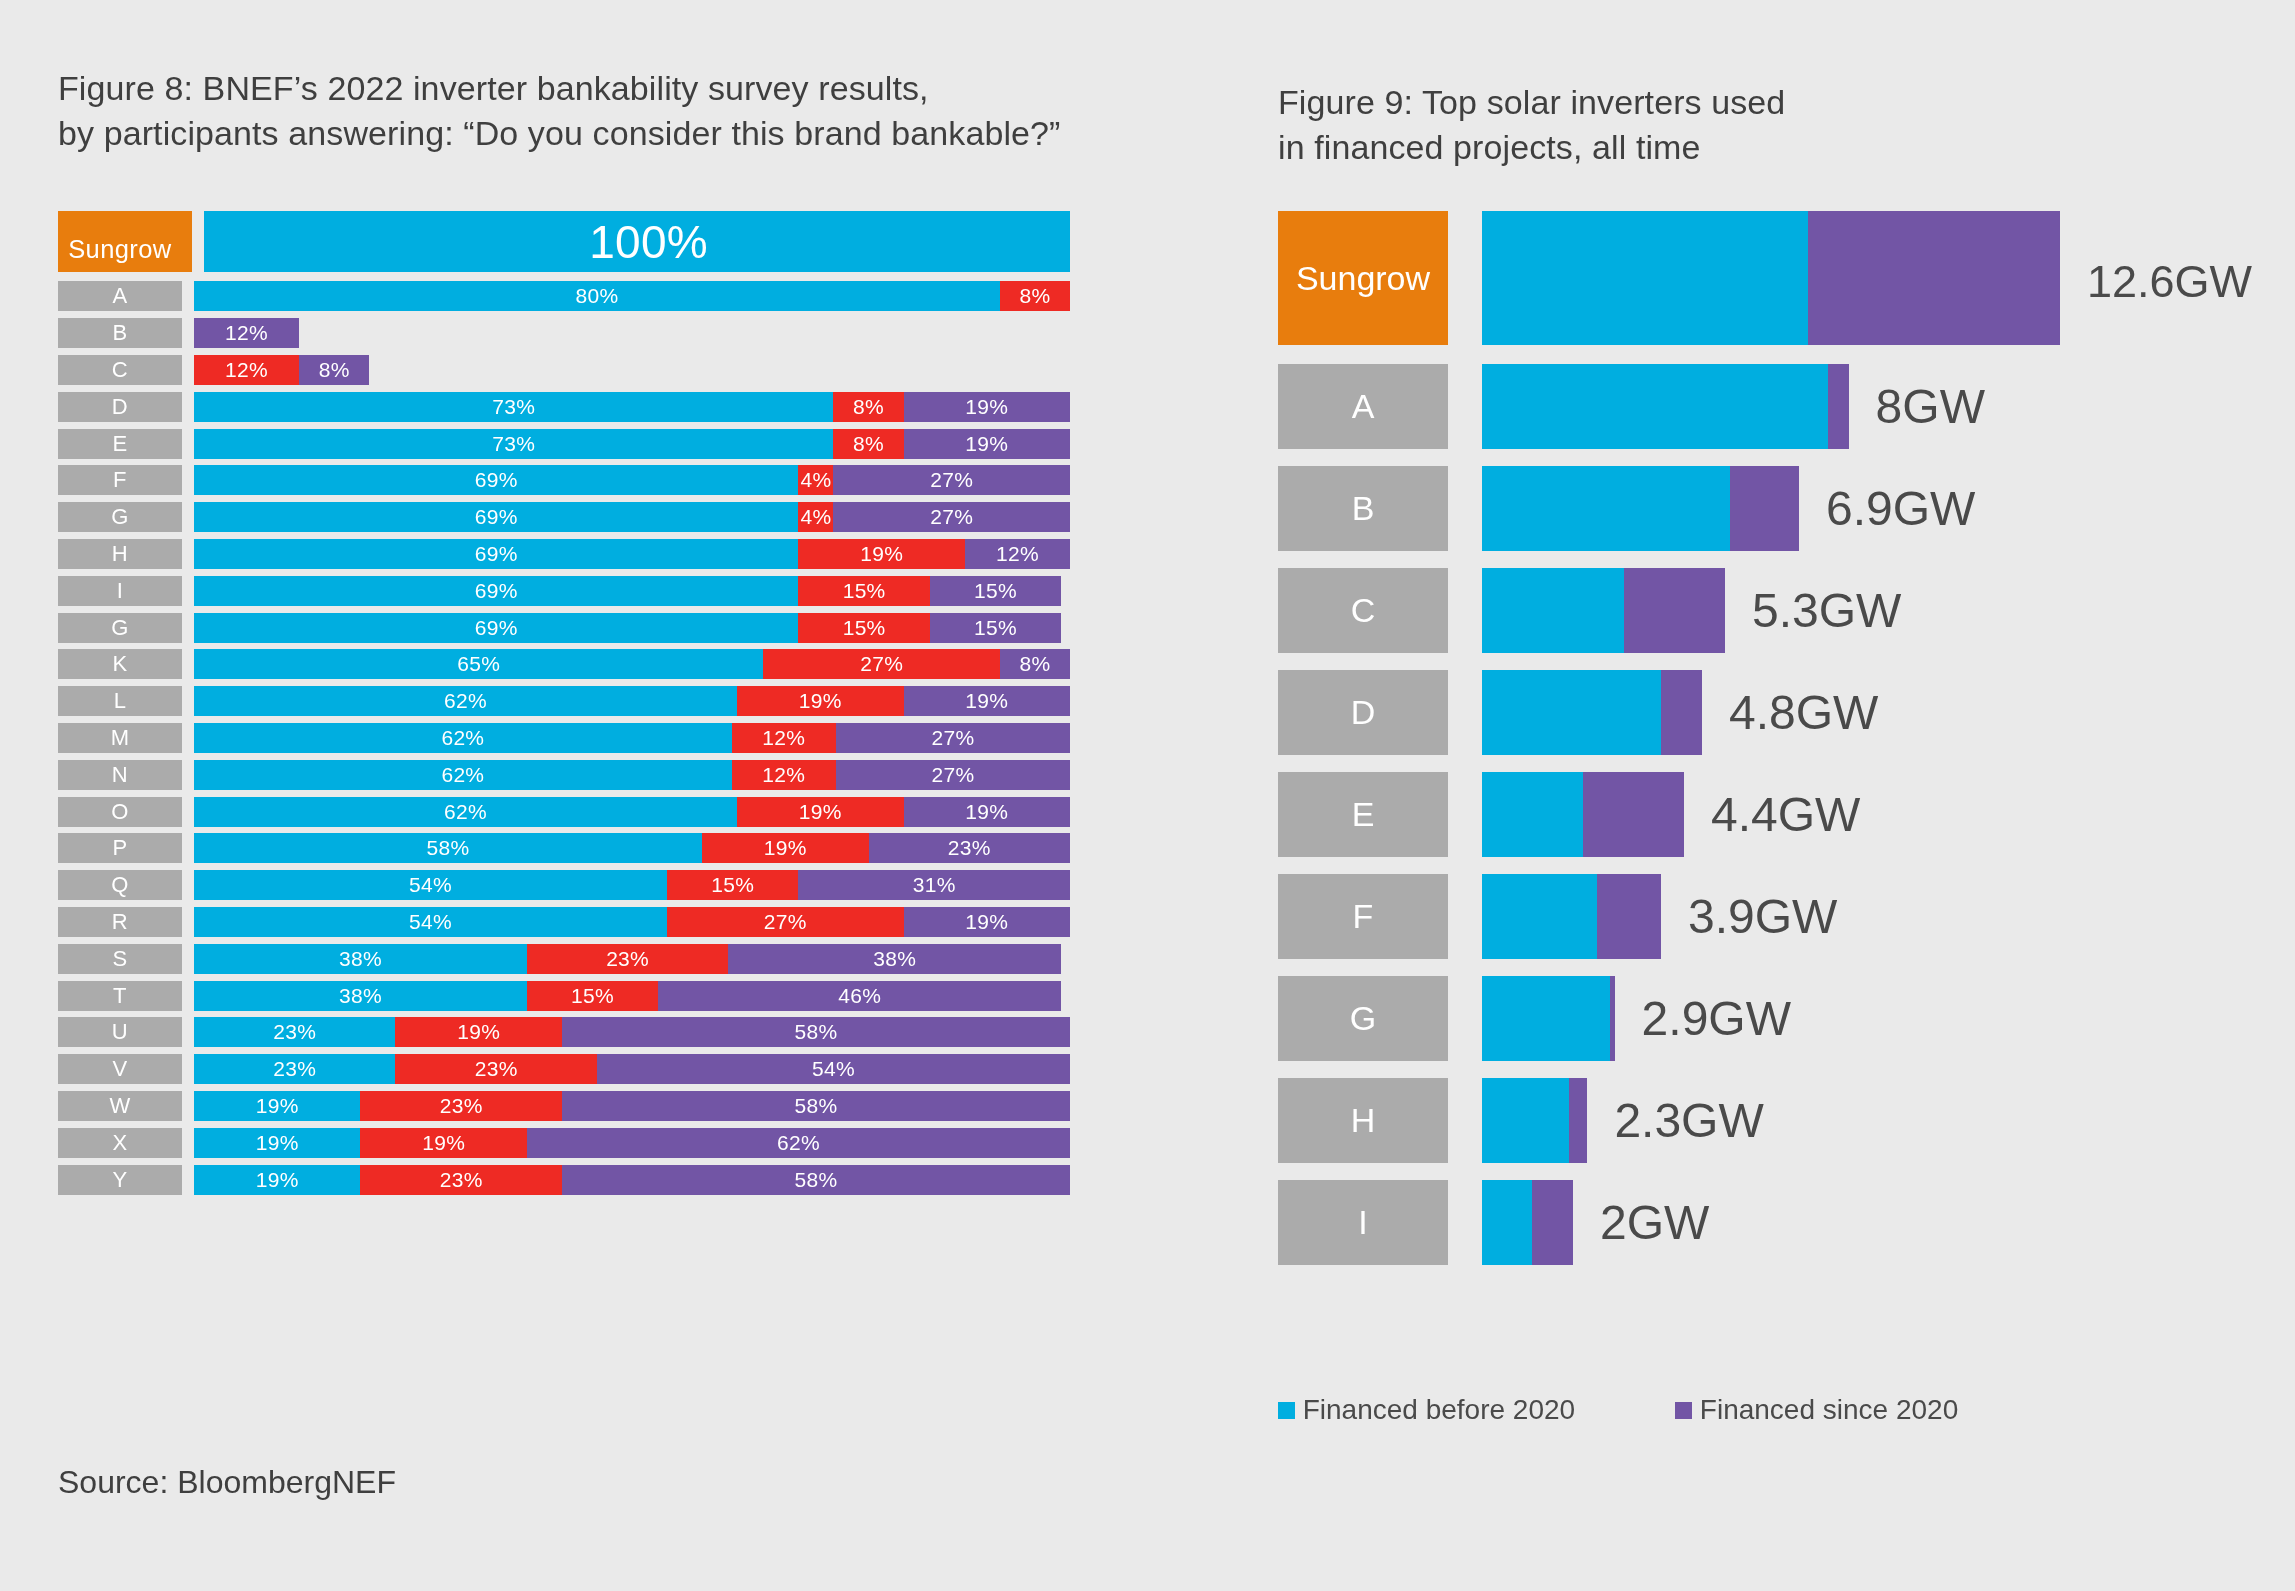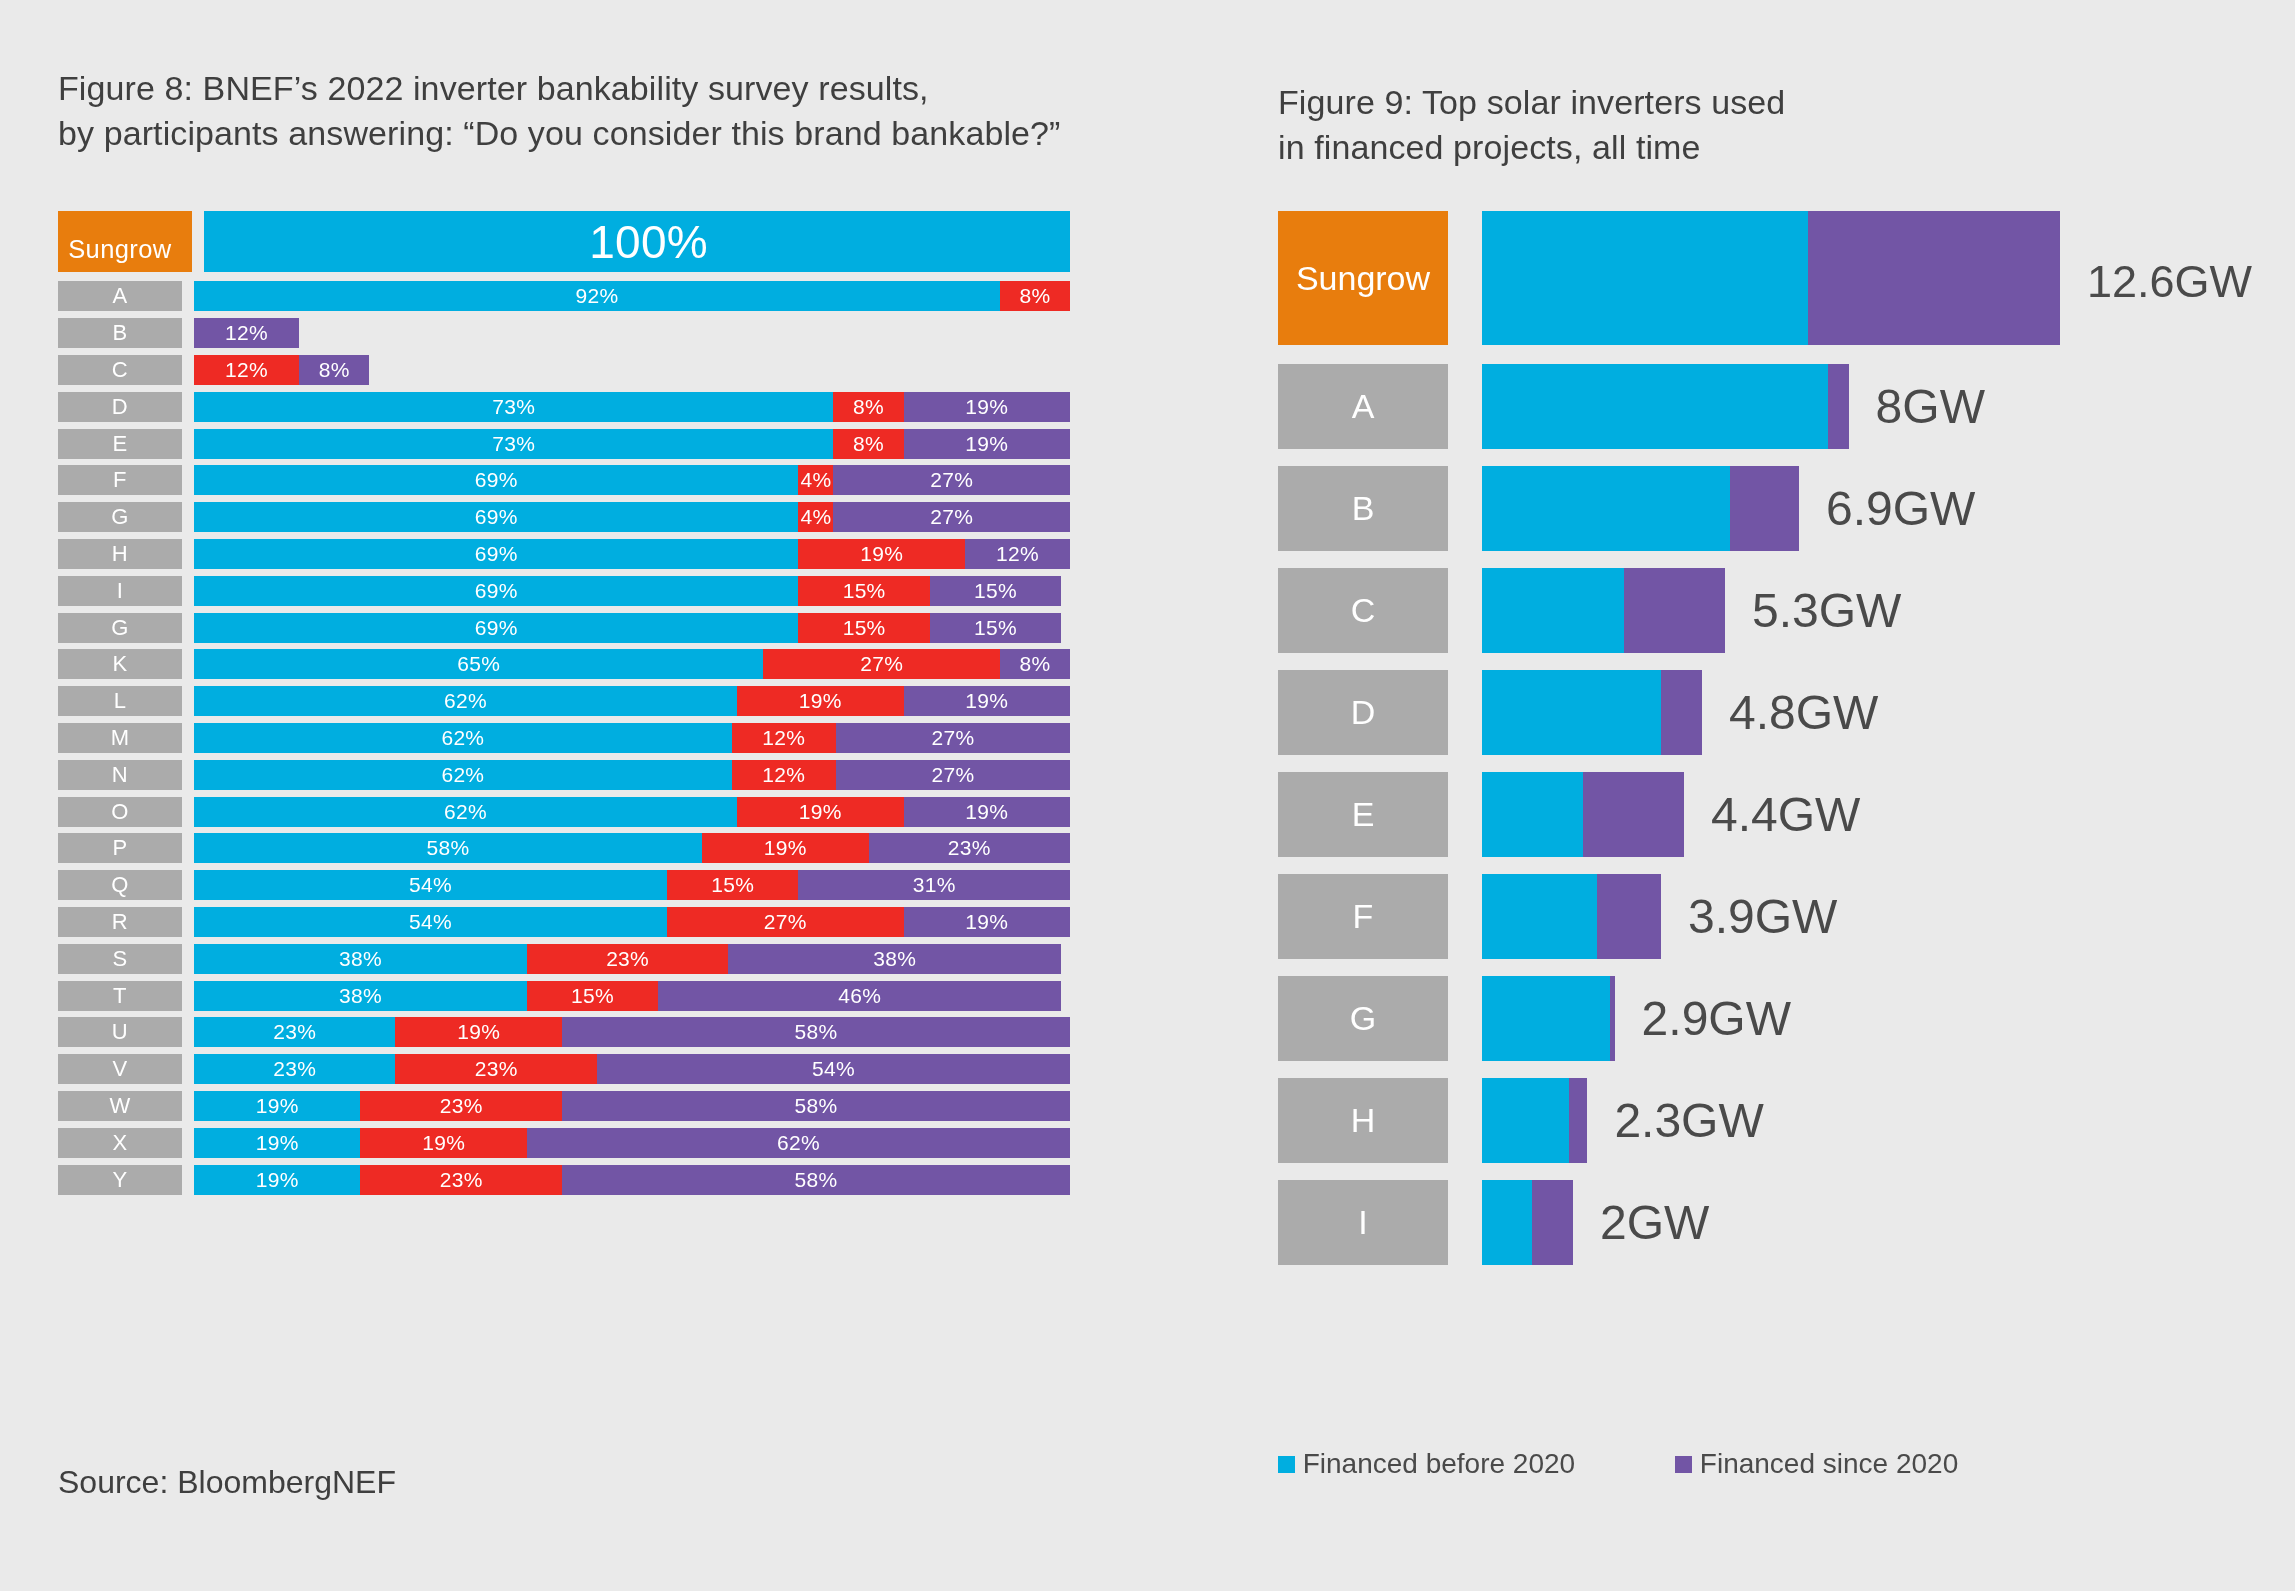--- a/index.html
+++ b/index.html
@@ -69,21 +69,21 @@
   }
   .f9row.first .f9label{background:#E87D0D;font-size:34px;}
   .f9bar{display:flex;height:100%;margin-left:34px;}
   .f9row.first .f9bar{height:100%;}
   .f9seg{height:100%;}
   .f9seg.pre{background:#00AEE0;}
   .f9seg.post{background:#7255A5;}
   .f9val{margin-left:27px;font-size:48px;color:#4A4A4A;white-space:nowrap;}
   .f9row.first .f9val{font-size:45px;margin-top:8px;}
 
-  #fig9-legend{position:absolute;left:1278px;top:1448px;display:flex;align-items:center;}
+  #fig9-legend{position:absolute;left:1278px;top:1394px;display:flex;align-items:center;}
   #fig9-legend .lg-item{margin-right:100px;}
 </style>
 </head>
 <body>
 
 <div class="page">
 
   <div id="fig8">
     <div class="fig-title">Figure 8: BNEF’s 2022 inverter bankability survey results,
 by participants answering: “Do you consider this brand bankable?”</div>
@@ -92,21 +92,21 @@
   <div id="fig8-rows">
       <div class="f8row first">
         <div class="f8label">Sungrow</div>
         <div class="f8bar">
           <div class="seg yes" style="width: 100%; padding-left: 23px;">100%</div>
         </div>
       </div>
       <div class="f8row">
         <div class="f8label">A</div>
         <div class="f8bar">
-          <div class="seg yes" style="width: 92%;">92%</div>
+          <div class="seg yes" style="width: 92%;">80%</div>
           <div class="seg no" style="width: 8%;">8%</div>
         </div>
       </div>
       <div class="f8row">
         <div class="f8label">B</div>
         <div class="f8bar">
           <div class="seg nh" style="width: 12%;">12%</div>
         </div>
       </div>
       <div class="f8row">

